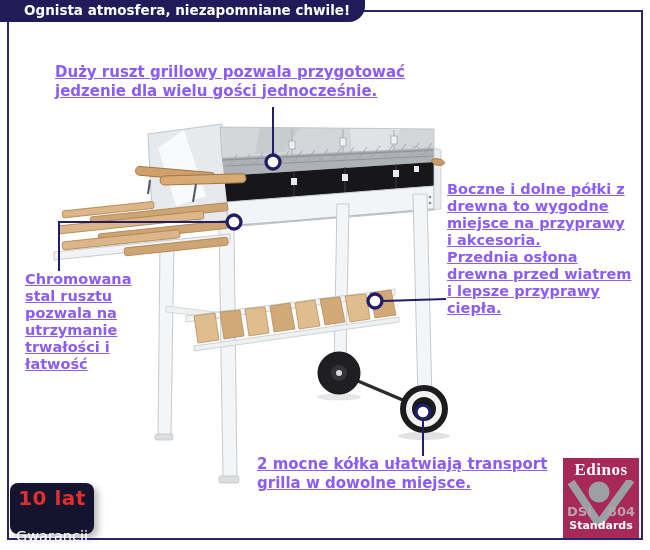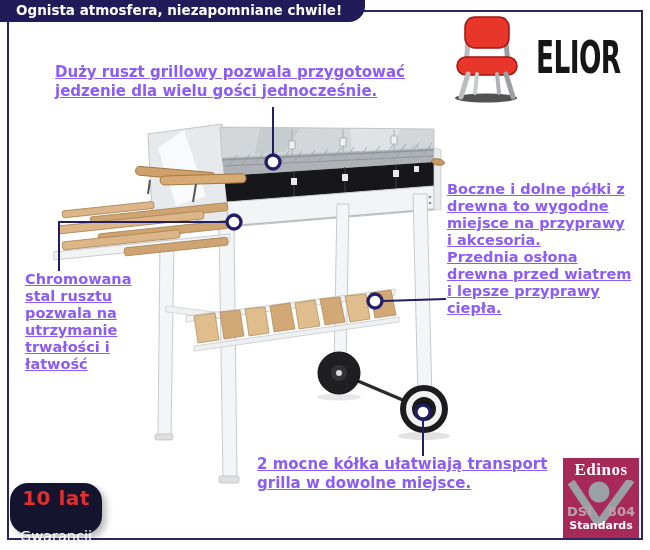--- a/index.html
+++ b/index.html
@@ -2,35 +2,35 @@
 <html><head>
 <meta charset="utf-8">
 <style>
   html,body{margin:0;padding:0;background:#fff;}
   .stage{position:relative;width:650px;height:550px;background:#fff;overflow:hidden;
          font-family:"DejaVu Sans","Liberation Sans",sans-serif;}
   .frame{position:absolute;left:7px;top:10px;width:636px;height:530px;
          border:2px solid #2b2467;box-sizing:border-box;}
   .banner{position:absolute;left:0;top:0;width:365px;height:22px;background:#211b5a;
           border-radius:0 0 16px 0;color:#fff;font-size:13.5px;font-weight:700;
-          line-height:21px;padding-left:16px;box-sizing:border-box;white-space:nowrap;}
+          line-height:21px;padding-left:24px;box-sizing:border-box;white-space:nowrap;}
   .logo{position:absolute;left:450px;top:10px;width:190px;height:95px;}
   .logo svg{position:absolute;left:0;top:0;}
   .brand-word{position:absolute;left:86px;top:26px;font-size:44px;font-weight:900;
           color:#161616;letter-spacing:-1px;transform:scaleX(.60);transform-origin:left top;
           line-height:1;}
   .ann{position:absolute;color:#8b5cf6;font-weight:700;text-decoration:underline;}
   .ann .ln{white-space:nowrap;}
   .ann-grate{left:55px;top:63px;font-size:15px;line-height:18.5px;}
   .ann-shelves{left:447px;top:181px;font-size:14.5px;line-height:17px;}
   .ann-steel{left:25px;top:271px;font-size:14.5px;line-height:17px;}
   .ann-wheels{left:257px;top:455px;font-size:15px;line-height:19px;}
   .art{position:absolute;left:0;top:0;}
-  .warranty{position:absolute;left:10px;top:483px;width:92px;height:51px;background:#14142e;
-          border-radius:18px;box-shadow:4px 4px 7px rgba(0,0,0,.28);text-align:center;}
+  .warranty{position:absolute;left:10px;top:483px;width:84px;height:51px;background:#14142e;
+          border-radius:8px;box-shadow:4px 4px 7px rgba(0,0,0,.28);text-align:center;}
   .warranty .yrs{color:#e12f2f;font-size:20px;font-weight:900;margin-top:3px;letter-spacing:.5px;}
   .warranty .lbl{color:#ffffff;font-size:14.5px;font-weight:400;margin-top:18px;}
   .cert{position:absolute;left:563px;top:458px;width:76px;height:80px;background:#a72957;}
   .cert .cname{position:absolute;left:0;top:2px;width:100%;text-align:center;color:#fff;
           font-size:17px;font-weight:900;letter-spacing:.5px;font-family:Liberation Serif, serif;}
   .cert svg{position:absolute;left:2px;top:22px;}
   .cert .crow{position:absolute;left:0;top:46px;width:100%;color:#bba1aa;font-size:13px;font-weight:700;}
   .cert .crow .cl{position:absolute;left:4px;}
   .cert .crow .cr{position:absolute;right:4px;}
   .cert .cstd{position:absolute;left:0;top:61px;width:100%;text-align:center;color:#fff;
@@ -40,34 +40,20 @@
 <body>
 
 <div class="stage">
 
   <div class="frame"></div>
 
   <div class="banner">
     <span>Ognista atmosfera, niezapomniane chwile!</span>
   </div>
 
-  <div class="logo">
-    <svg width="76" height="95" viewBox="0 0 76 95">
-      <ellipse cx="36" cy="88" rx="31" ry="4.5" fill="#343434" opacity="0.85"></ellipse>
-      <path d="M20 10 L16 54" stroke="#b9bdc1" stroke-width="5" stroke-linecap="round"></path>
-      <path d="M54 10 L58 54" stroke="#9b9fa3" stroke-width="5" stroke-linecap="round"></path>
-      <rect x="15" y="7" width="44" height="31" rx="10" fill="#e8362b" stroke="#a31510" stroke-width="1.5"></rect>
-      <rect x="7" y="47" width="60" height="18" rx="9" fill="#e8362b" stroke="#a31510" stroke-width="1.5"></rect>
-      <path d="M18 64 L11 87" stroke="#b9bdc1" stroke-width="5" stroke-linecap="round"></path>
-      <path d="M56 64 L63 87" stroke="#9b9fa3" stroke-width="5" stroke-linecap="round"></path>
-      <path d="M27 64 L25 83" stroke="#c8cccf" stroke-width="4" stroke-linecap="round"></path>
-      <path d="M47 64 L49 83" stroke="#aeb2b6" stroke-width="4" stroke-linecap="round"></path>
-    </svg>
-    <div class="brand-word">ELIOR</div>
-  </div>
 
   <svg class="art" width="650" height="550" viewBox="0 0 650 550">
 
     <polygon points="148,134 222,124 228,226 152,212" fill="#e7eaec" stroke="#c2c6ca" stroke-width="1"></polygon>
     <polygon points="158,148 184,130 206,196 176,206" fill="#fbfcfd" opacity="0.9"></polygon>
 
     <polygon points="220,127 434,129 434,148 222,158" fill="#d3d7da" stroke="#b9bec2" stroke-width="0.8"></polygon>
     <polygon points="260,128 300,128 285,152 255,154" fill="#c3c7cb" opacity="0.7"></polygon>
     <polygon points="350,129 400,129 392,150 352,151" fill="#e3e6e8" opacity="0.8"></polygon>
     <path d="M292 129 292 156M343 129 343 153M394 130 394 150" stroke="#a9aeb2" stroke-width="1" fill="none"></path>

